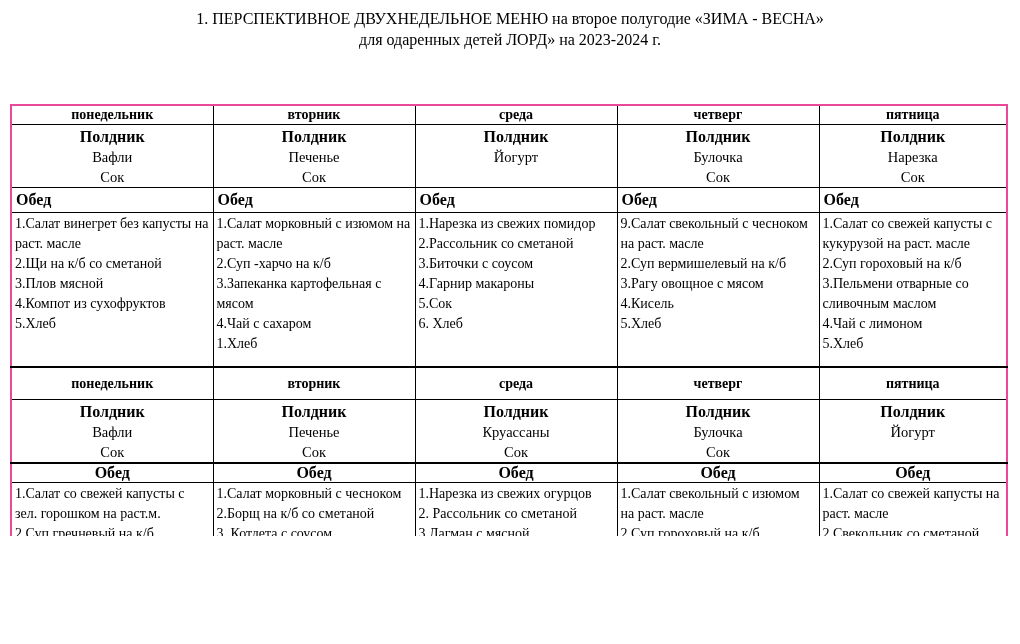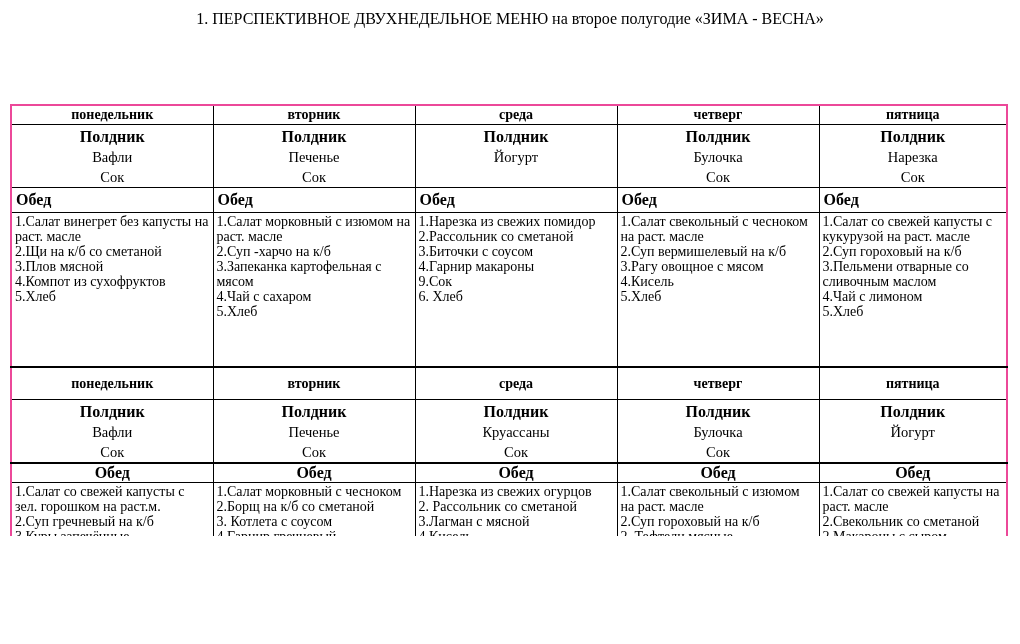--- a/index.html
+++ b/index.html
@@ -87,33 +87,34 @@
     text-align: center;
     border-top-width: 2px;
   }
 
   
   tr.lunch-items-row td {
     text-align: left;
     vertical-align: top;
     padding: 1px 3px 0 3px;
     font-size: 14px;
-    line-height: 15px;
+    line-height: 20px;
     white-space: pre-line;
   }
   tr.lunch-items-row-1 td { height: 152px; }
   tr.lunch-items-row-2 td { height: 146px; }
 </style>
 </head>
 <body>
 
 <div class="page">
 
   <div class="doc-title">
     <div>1.  ПЕРСПЕКТИВНОЕ ДВУХНЕДЕЛЬНОЕ МЕНЮ на второе полугодие «ЗИМА - ВЕСНА»</div>
+    <div>для одаренных детей ЛОРД» на 2023-2024 г.</div>
   </div>
 
   <table class="menu-table">
     <colgroup>
       <col style="width:202px">
         <col style="width:202px">
         <col style="width:202px">
         <col style="width:202px">
         <col style="width:188px">
     </colgroup>
@@ -165,28 +166,28 @@
     <tr class="lunch-items-row lunch-items-row-1">
       <td>1.Салат винегрет без капусты на раст. масле
 2.Щи на к/б со сметаной
 3.Плов мясной
 4.Компот из сухофруктов
 5.Хлеб</td>
       <td>1.Салат морковный с изюмом на раст. масле
 2.Суп -харчо на к/б
 3.Запеканка картофельная с мясом
 4.Чай с сахаром
-5.Хлеб</td>
+1.Хлеб</td>
       <td>1.Нарезка из свежих помидор
 2.Рассольник со сметаной
 3.Биточки с соусом
 4.Гарнир макароны
-9.Сок
+5.Сок
 6. Хлеб</td>
-      <td>1.Салат свекольный с чесноком на раст. масле
+      <td>9.Салат свекольный с чесноком на раст. масле
 2.Суп вермишелевый на к/б
 3.Рагу овощное с мясом
 4.Кисель
 5.Хлеб</td>
       <td>1.Салат со свежей капусты с кукурузой на раст. масле
 2.Суп гороховый на к/б
 3.Пельмени отварные со сливочным маслом
 4.Чай с лимоном
 5.Хлеб</td>
     </tr>

